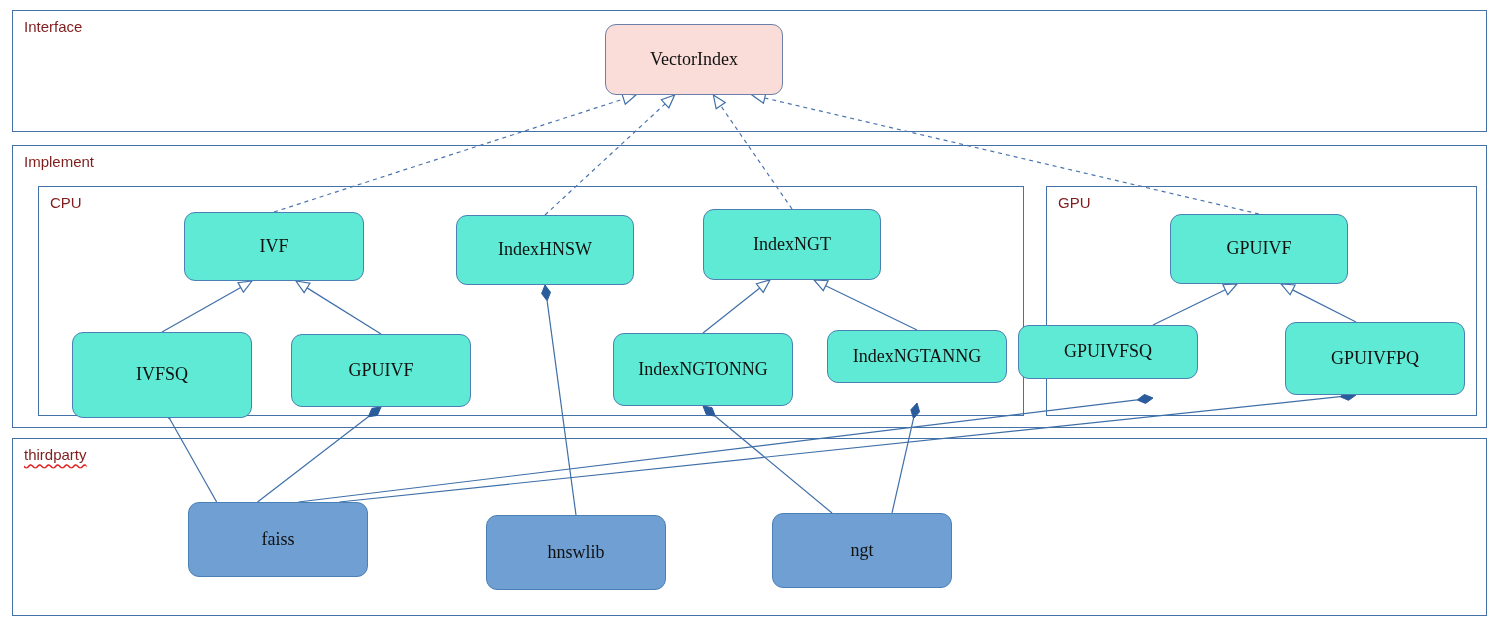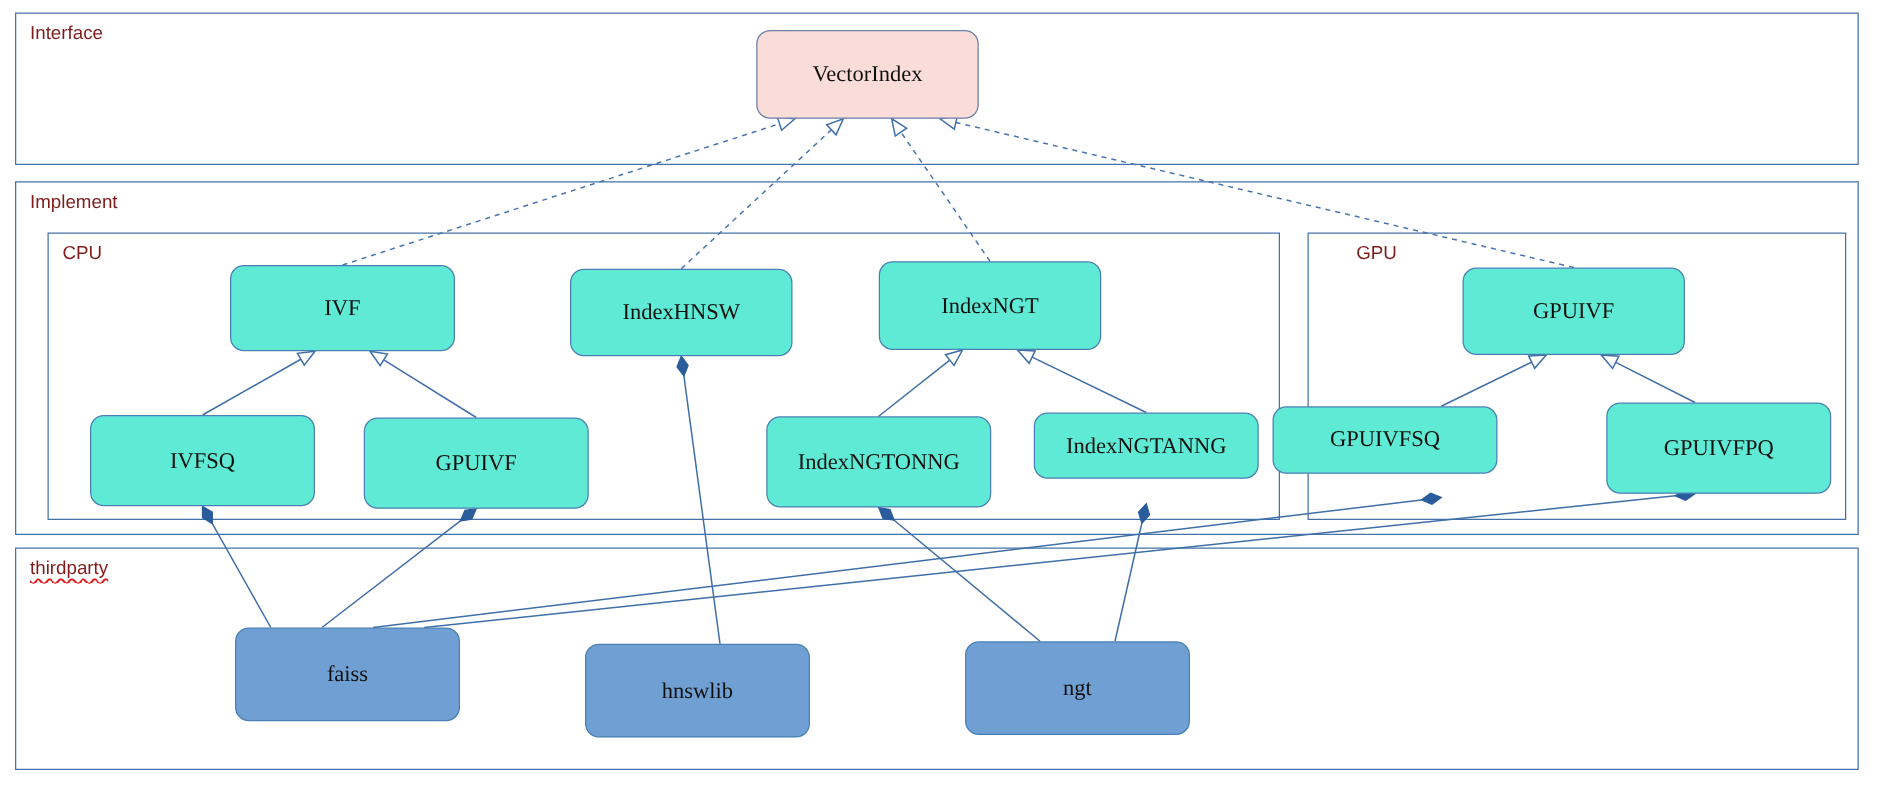--- a/index.html
+++ b/index.html
@@ -145,62 +145,62 @@
     </svg>
 
   <div id="pkg-layer">
       <div class="pkg" style="left: 12px; top: 10px; width: 1475px; height: 122px;"></div>
       <div class="pkg-label" style="left: 24px; top: 18px;">Interface</div>
       <div class="pkg" style="left: 12px; top: 145px; width: 1475px; height: 283px;"></div>
       <div class="pkg-label" style="left: 24px; top: 153px;">Implement</div>
       <div class="pkg" style="left: 38px; top: 186px; width: 986px; height: 230px;"></div>
       <div class="pkg-label" style="left: 50px; top: 194px;">CPU</div>
       <div class="pkg" style="left: 1046px; top: 186px; width: 431px; height: 230px;"></div>
-      <div class="pkg-label" style="left: 1058px; top: 194px; margin-left: 27px;">GPU</div>
+      <div class="pkg-label" style="left: 1058px; top: 194px;">GPU</div>
       <div class="pkg" style="left: 12px; top: 438px; width: 1475px; height: 178px;"></div>
       <div class="pkg-label misspelled" style="left: 24px; top: 446px;">thirdparty</div>
     </div>
   <div id="node-layer">
       <div class="node iface" style="left: 605px; top: 24px; width: 178px; height: 71px;">
         <span>VectorIndex</span>
       </div>
       <div class="node impl" style="left: 184px; top: 212px; width: 180px; height: 69px;">
         <span>IVF</span>
       </div>
       <div class="node impl" style="left: 456px; top: 215px; width: 178px; height: 70px;">
         <span>IndexHNSW</span>
       </div>
       <div class="node impl" style="left: 703px; top: 209px; width: 178px; height: 71px;">
         <span>IndexNGT</span>
       </div>
       <div class="node impl" style="left: 1170px; top: 214px; width: 178px; height: 70px;">
         <span>GPUIVF</span>
       </div>
-      <div class="node impl" style="left: 72px; top: 332px; width: 180px; height: 73px;">
+      <div class="node impl" style="left: 72px; top: 332px; width: 180px; height: 86px;">
         <span>IVFSQ</span>
       </div>
       <div class="node impl" style="left: 291px; top: 334px; width: 180px; height: 73px;">
         <span>GPUIVF</span>
       </div>
       <div class="node impl" style="left: 613px; top: 333px; width: 180px; height: 73px;">
         <span>IndexNGTONNG</span>
       </div>
       <div class="node impl" style="left: 827px; top: 330px; width: 180px; height: 53px;">
         <span>IndexNGTANNG</span>
       </div>
       <div class="node impl" style="left: 1018px; top: 325px; width: 180px; height: 54px;">
         <span>GPUIVFSQ</span>
       </div>
       <div class="node impl" style="left: 1266px; top: 322px; width: 180px; height: 73px; margin-left: 19px;">
         <span>GPUIVFPQ</span>
       </div>
       <div class="node third" style="left: 188px; top: 502px; width: 180px; height: 75px;">
         <span>faiss</span>
       </div>
-      <div class="node third" style="left: 468px; top: 515px; width: 180px; height: 75px;">
+      <div class="node third" style="left: 486px; top: 515px; width: 180px; height: 75px;">
         <span>hnswlib</span>
       </div>
       <div class="node third" style="left: 772px; top: 513px; width: 180px; height: 75px;">
         <span>ngt</span>
       </div>
     </div>
 
 </div>
 
 </body></html>

